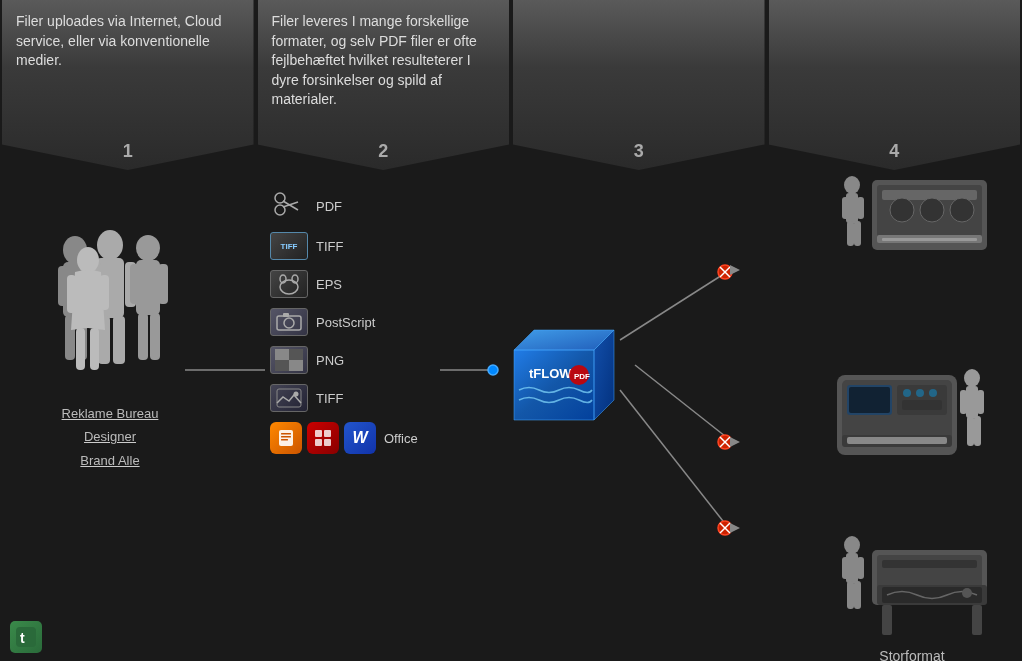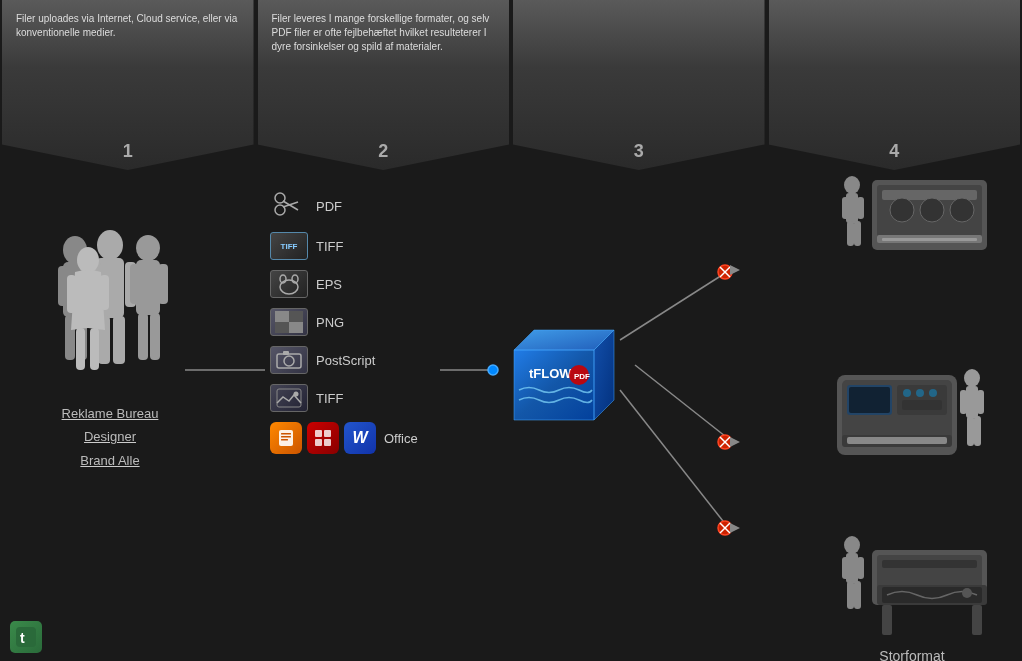--- a/index.html
+++ b/index.html
@@ -25,21 +25,21 @@
     .info-box {
       flex: 1;
       background: linear-gradient(180deg, #5a5a5a 0%, #3a3a3a 40%, #2a2a2a 100%);
       border-radius: 0 0 8px 8px;
       padding: 12px 14px;
       margin: 0 2px;
       position: relative;
       clip-path: polygon(0 0, 100% 0, 100% 85%, 50% 100%, 0 85%);
     }
     .info-box p {
-      font-size: 10px;
+      font-size: 14px;
       color: #ddd;
       line-height: 1.4;
     }
     .step-number {
       position: absolute;
       bottom: 8px;
       left: 50%;
       transform: translateX(-50%);
       font-size: 18px;
       color: #aaa;
@@ -273,40 +273,40 @@
         <svg width="28" height="22" viewBox="0 0 28 22">
           <ellipse cx="14" cy="14" rx="9" ry="7" fill="none" stroke="#aaa" stroke-width="1.5"></ellipse>
           <ellipse cx="8" cy="6" rx="3" ry="4" fill="none" stroke="#aaa" stroke-width="1.5"></ellipse>
           <ellipse cx="20" cy="6" rx="3" ry="4" fill="none" stroke="#aaa" stroke-width="1.5"></ellipse>
         </svg>
       </div>
       <span class="format-label">EPS</span>
     </div>
 
     <div class="format-item">
+      <div class="format-icon" style="font-size:6px;color:#aaa;background:linear-gradient(135deg,#556,#334);">
+        <svg width="28" height="22" viewBox="0 0 28 22">
+          <rect x="2" y="5" width="24" height="14" rx="2" fill="none" stroke="#aaa" stroke-width="1.5"></rect>
+          <circle cx="14" cy="12" r="5" fill="none" stroke="#aaa" stroke-width="1.5"></circle>
+          <rect x="8" y="2" width="6" height="4" rx="1" fill="#aaa"></rect>
+        </svg>
+      </div>
+      <span class="format-label">PostScript</span>
+    </div>
+
+    <div class="format-item">
       <div class="format-icon" style="background:linear-gradient(135deg,#556,#334);">
         <svg width="28" height="22" viewBox="0 0 28 22">
           <rect x="0" y="0" width="14" height="11" fill="#888"></rect>
           <rect x="14" y="11" width="14" height="11" fill="#888"></rect>
           <rect x="14" y="0" width="14" height="11" fill="#555"></rect>
           <rect x="0" y="11" width="14" height="11" fill="#555"></rect>
         </svg>
       </div>
       <span class="format-label">PNG</span>
-    </div>
-
-    <div class="format-item">
-      <div class="format-icon" style="font-size:6px;color:#aaa;background:linear-gradient(135deg,#556,#334);">
-        <svg width="28" height="22" viewBox="0 0 28 22">
-          <rect x="2" y="5" width="24" height="14" rx="2" fill="none" stroke="#aaa" stroke-width="1.5"></rect>
-          <circle cx="14" cy="12" r="5" fill="none" stroke="#aaa" stroke-width="1.5"></circle>
-          <rect x="8" y="2" width="6" height="4" rx="1" fill="#aaa"></rect>
-        </svg>
-      </div>
-      <span class="format-label">PostScript</span>
     </div>
 
     <div class="format-item">
       <div class="format-icon" style="background:linear-gradient(135deg,#445,#223);">
         <svg width="28" height="22" viewBox="0 0 28 22">
           <rect x="2" y="2" width="24" height="18" rx="2" fill="none" stroke="#888" stroke-width="1"></rect>
           <path d="M2,16 L8,10 L14,14 L19,8 L26,16" fill="none" stroke="#aaa" stroke-width="1.5"></path>
           <circle cx="21" cy="7" r="2.5" fill="#aaa"></circle>
         </svg>
       </div>

